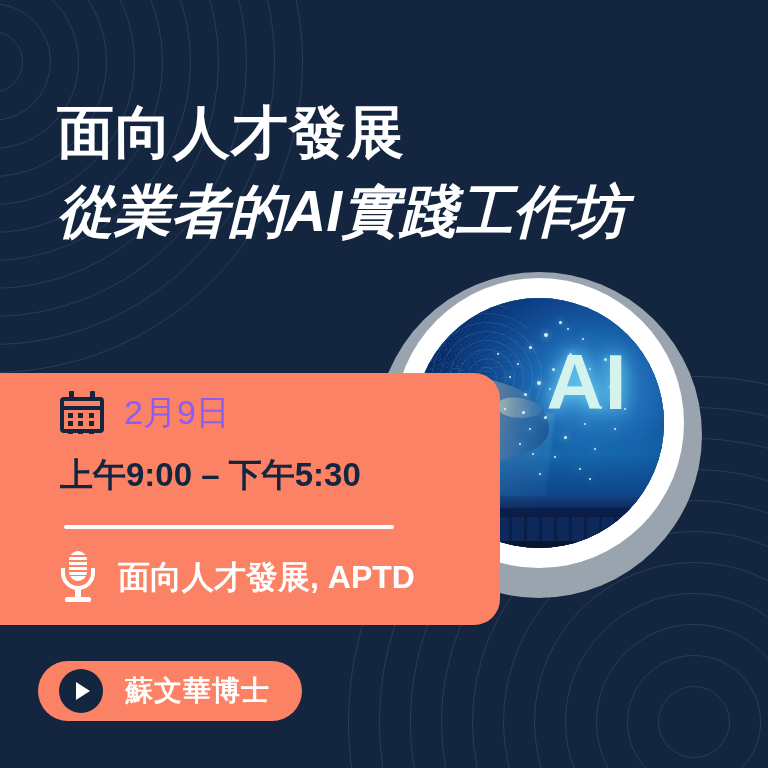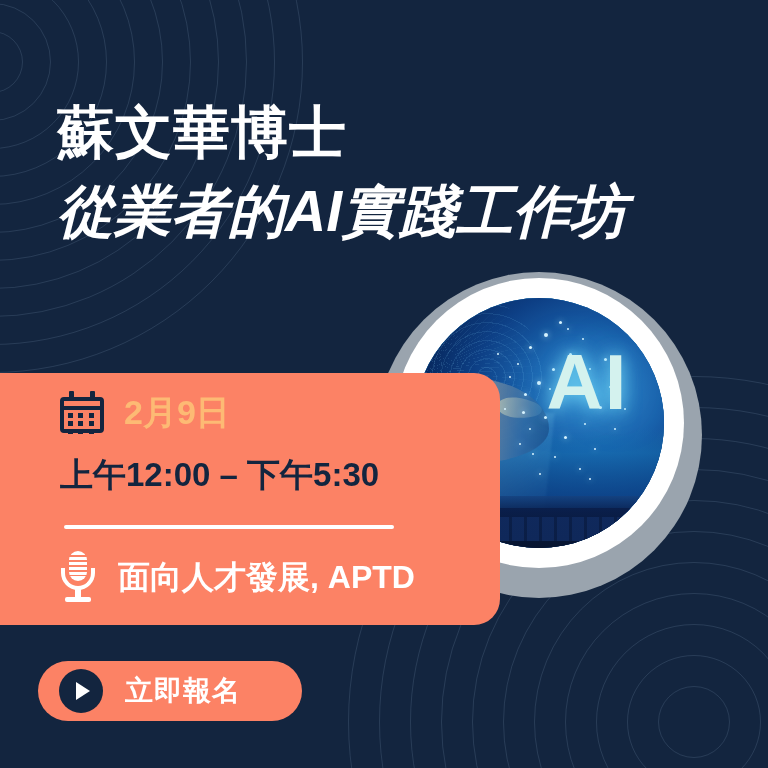--- a/index.html
+++ b/index.html
@@ -189,21 +189,21 @@
     position:absolute;top:0;width:5px;height:9px;background:#13253f;border-radius:1px;
   }
   .cal-icon .tab.l{left:9px;}
   .cal-icon .tab.r{left:30px;}
   .cal-icon .dots{
     position:absolute;left:8px;top:22px;width:28px;
     display:grid;grid-template-columns:repeat(3,1fr);gap:3px;
   }
   .cal-icon .dots i{display:block;width:5px;height:5px;background:#13253f;}
   .date-text{
-    color:#fdba74;font-weight:700;font-size:34px;line-height:1;
+    color:#8b5cf6;font-weight:400;font-size:34px;line-height:1;
   }
 
   .row-time{
     position:absolute;left:100px;top:85px;
     color:#13253f;font-weight:700;font-size:33px;line-height:1;
     white-space:nowrap;
   }
 
   #divider{
     position:absolute;left:104px;top:152px;
@@ -350,21 +350,21 @@
           <span style="left: 43%; top: 45%; width: 3px; height: 3px;"></span>
           <span style="left: 54%; top: 36%; width: 2px; height: 2px;"></span>
           <span style="left: 70%; top: 72%; width: 2px; height: 2px;"></span>
           <span style="left: 47%; top: 62%; width: 2px; height: 2px;"></span>
         </div>
       <div class="ph-ai">AI</div>
     </div>
   </div>
 
   <div id="title">
-    <span class="tl tl1">蘇文華博士</span>
+    <span class="tl tl1">面向人才發展</span>
     <span class="tl tl2">從業者的AI實踐工作坊</span>
   </div>
 
   <div id="info-panel"></div>
 
   <div id="info-content">
 
     <div class="row-date">
       <span class="cal-icon">
         <span class="tab l"></span>
@@ -379,33 +379,33 @@
             <i></i>
             <i></i>
             <i></i>
             <i></i>
             <i></i>
           </span>
       </span>
       <span class="date-text">2月9日</span>
     </div>
 
-    <div class="row-time">上午12:00 – 下午5:30</div>
+    <div class="row-time">上午9:00 – 下午5:30</div>
 
     <div id="divider"></div>
 
     <div class="row-speaker">
       <span class="mic-icon">
         <span class="cap"></span>
         <span class="arc"></span>
         <span class="stem"></span>
         <span class="base"></span>
       </span>
       <span class="speaker-text">面向人才發展, APTD</span>
     </div>
   </div>
 
   <div id="cta">
     <span id="cta-play"></span>
-    <span id="cta-label">立即報名</span>
+    <span id="cta-label">蘇文華博士</span>
   </div>
 
 </div>
 
 </body></html>

